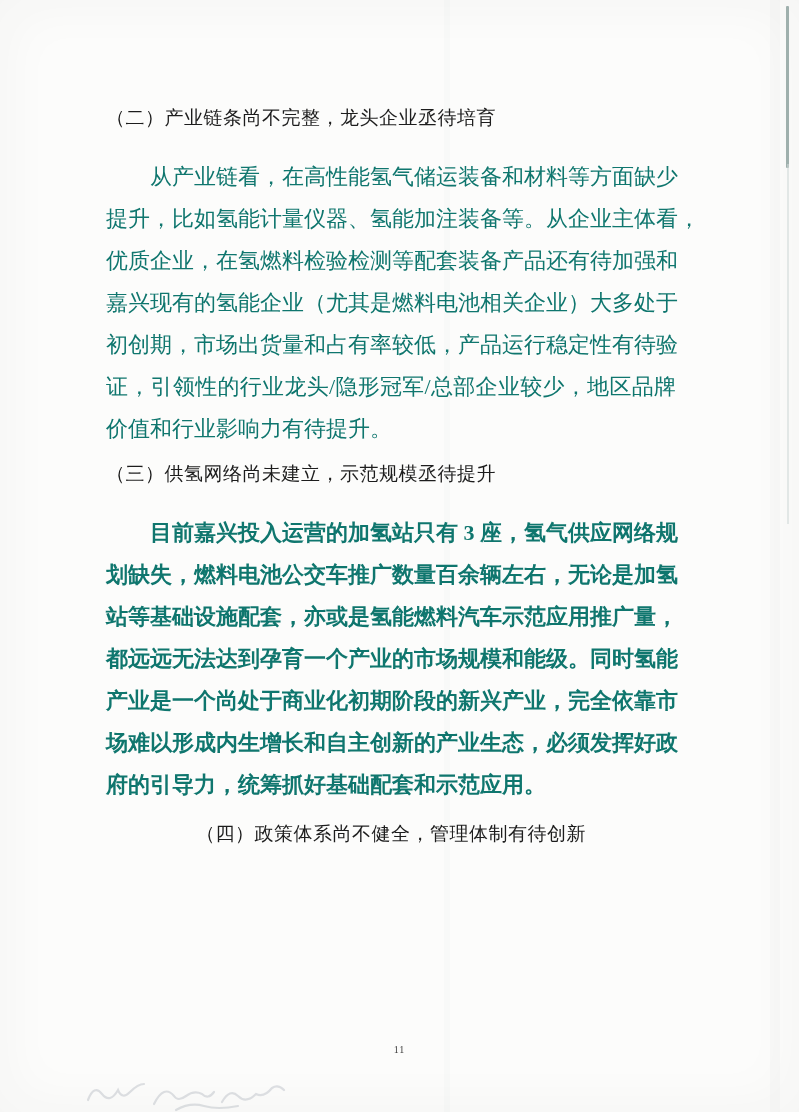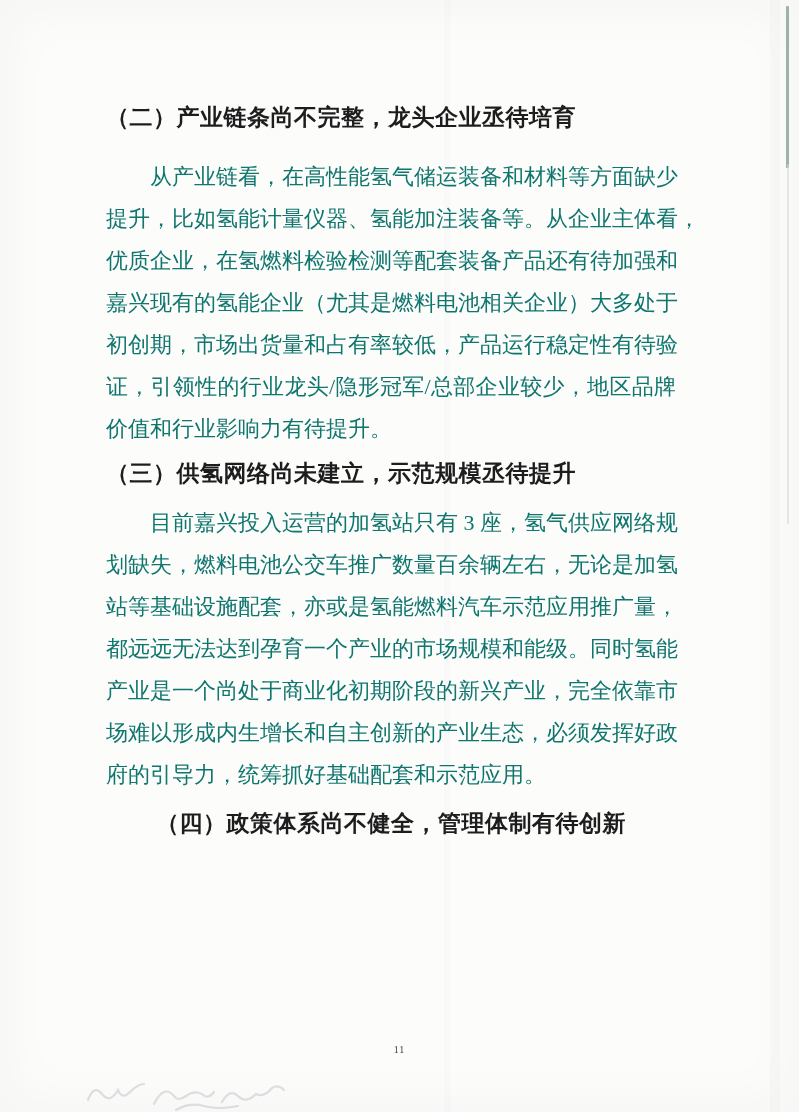--- a/index.html
+++ b/index.html
@@ -49,35 +49,35 @@
   .content {
     position: absolute;
     left: 106px;
     top: 100px;
     width: 570px;
     color: #454545;
     font-size: 22px;
   }
   .section-heading {
     margin: 0;
-    font-size: 23px;
+    font-size: 19px;
     line-height: 32px;
-    font-weight: 700;
+    font-weight: 400;
     color: #1d1d1d;
     letter-spacing: 0.5px;
     white-space: nowrap;
   }
   .section-heading.h-first { margin-top: 2px; }
   .section-heading.h-mid   { margin-top: 8px; }
   .section-heading.h-last  { margin-top: 12px; text-align: center; }
   .para {
     margin: 0;
     margin-top: 22px;
   }
-  .para.p-tight { margin-top: 12px; }
+  .para.p-tight { margin-top: 22px; font-weight: bold; }
   .line {
     line-height: 42px;
     height: 42px;
     text-align: justify;
     text-align-last: justify;
     white-space: nowrap;
     color: #0f766e;
   }
   .line.first { padding-left: 44px; }
   .line.last  { text-align-last: left; }

